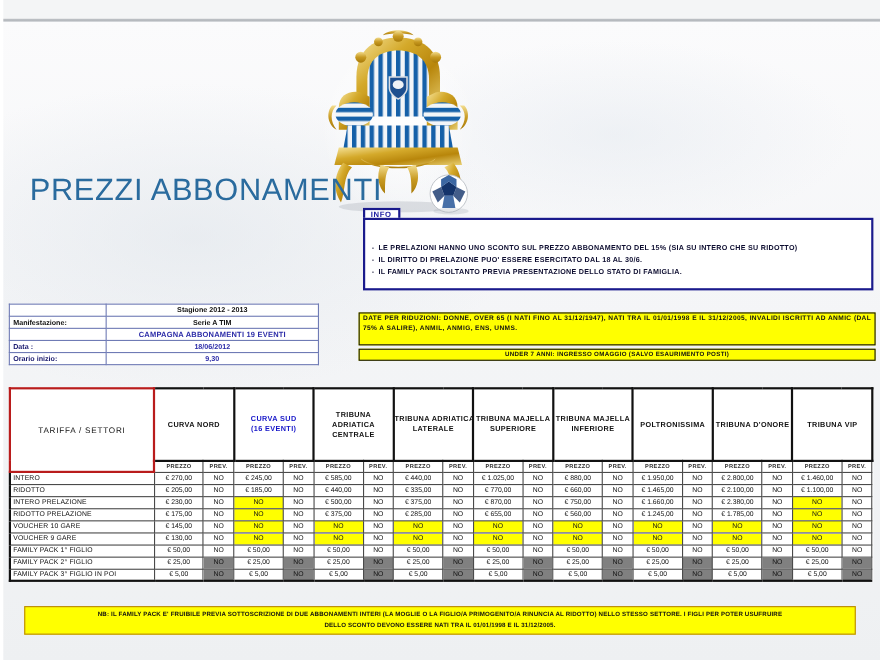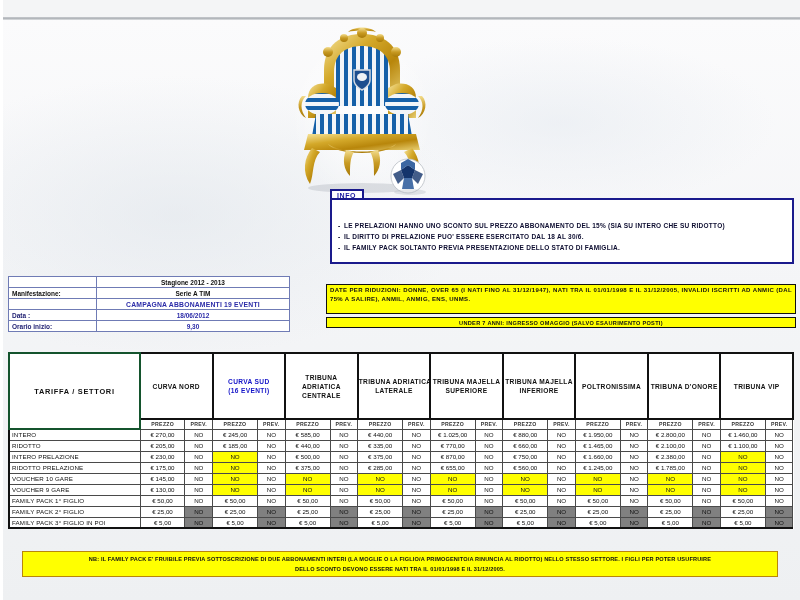--- a/index.html
+++ b/index.html
@@ -154,22 +154,22 @@
     height: 66px;
     border: 2px solid #111111;
     font-weight: bold;
     font-size: 6.6px;
     letter-spacing: 0.35px;
     line-height: 9px;
   }
   table.price th.sector.blue { color: #1414c8; }
   table.price th.tariffa {
     height: 66px;
-    border: 2px solid #14532d;
-    font-weight: bold;
+    border: 2px solid #b91c1c;
+    font-weight: normal;
     font-size: 7.4px;
     letter-spacing: 0.7px;
   }
   table.price th.sub {
     height: 10px;
     font-size: 5.2px;
     font-weight: bold;
     letter-spacing: 0.3px;
     color: #333333;
     background: #ffffff;
@@ -279,20 +279,21 @@
       <circle cx="120" cy="150" r="17" fill="#ffffff" stroke="#b9bec4" stroke-width="0.8"></circle>
       <path d="M120 139 L127 144 L124 152 L116 152 L113 144 Z" fill="#14346b"></path>
       <path d="M120 133 L113 137 L113 144 L120 139 L127 144 L127 137 Z" fill="#1a4c92" opacity="0.85"></path>
       <path d="M105 148 L113 144 L116 152 L110 158 Z" fill="#14346b" opacity="0.8"></path>
       <path d="M135 148 L127 144 L124 152 L130 158 Z" fill="#14346b" opacity="0.8"></path>
       <path d="M116 152 L124 152 L126 163 L114 163 Z" fill="#1a4c92" opacity="0.8"></path>
       <ellipse cx="122" cy="166" rx="16" ry="3" fill="rgba(170,176,184,0.3)"></ellipse>
     </svg>
   </div>
 
+  <div class="headline">PREZZI ABBONAMENTI</div>
 
   <div class="info-tab">INFO</div>
   <div class="info-box">
     <div class="info-line"><span class="dash">-</span><span>LE PRELAZIONI HANNO UNO SCONTO SUL PREZZO ABBONAMENTO DEL 15% (SIA SU INTERO CHE SU RIDOTTO)</span></div>
     <div class="info-line"><span class="dash">-</span><span>IL DIRITTO DI PRELAZIONE PUO' ESSERE ESERCITATO DAL 18 AL 30/6.</span></div>
     <div class="info-line"><span class="dash">-</span><span>IL FAMILY PACK SOLTANTO PREVIA PRESENTAZIONE DELLO STATO DI FAMIGLIA.</span></div>
   </div>
 
   <table class="ltable">
     <tbody>

